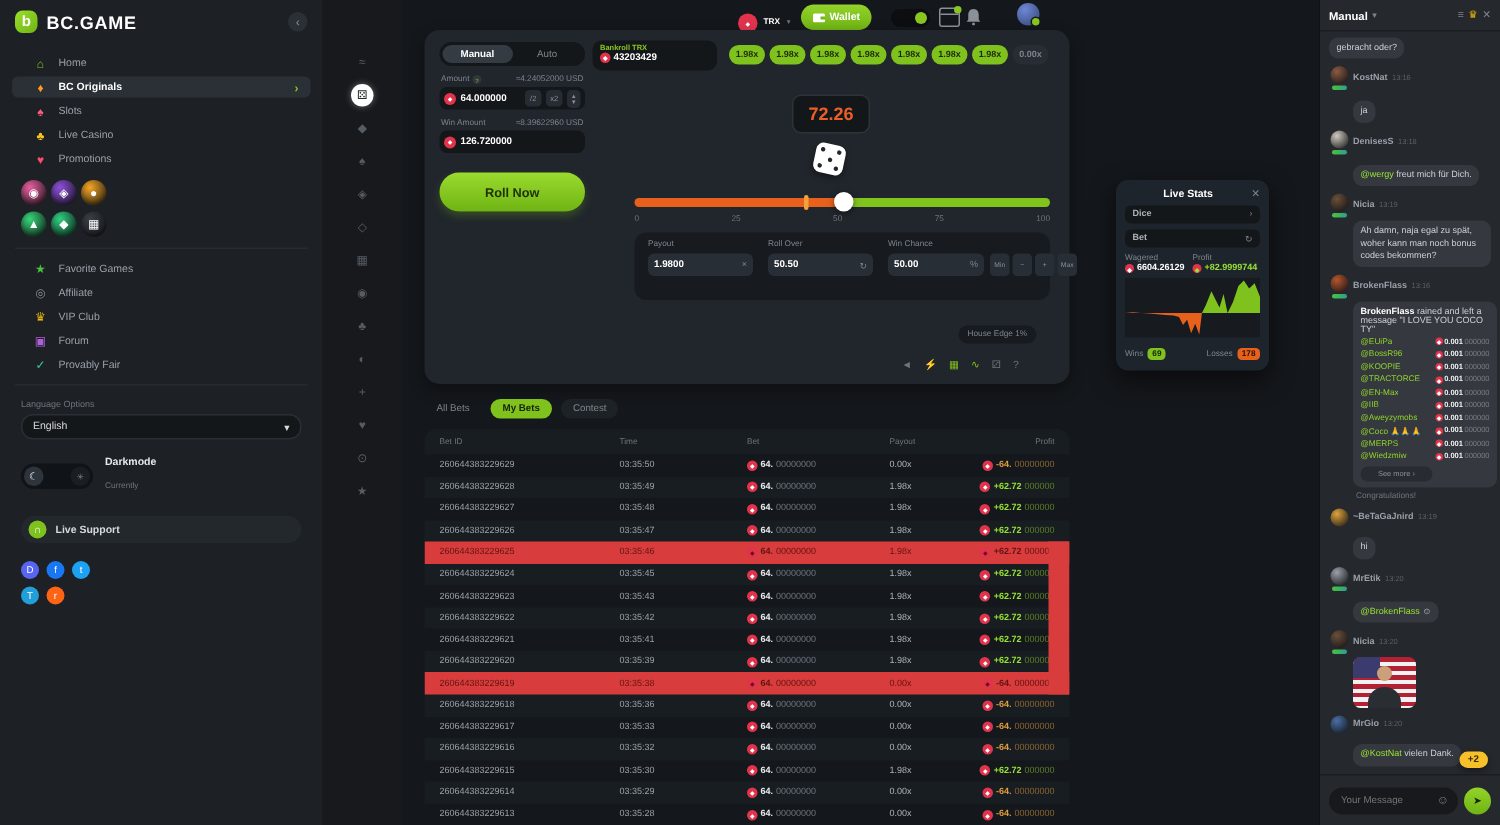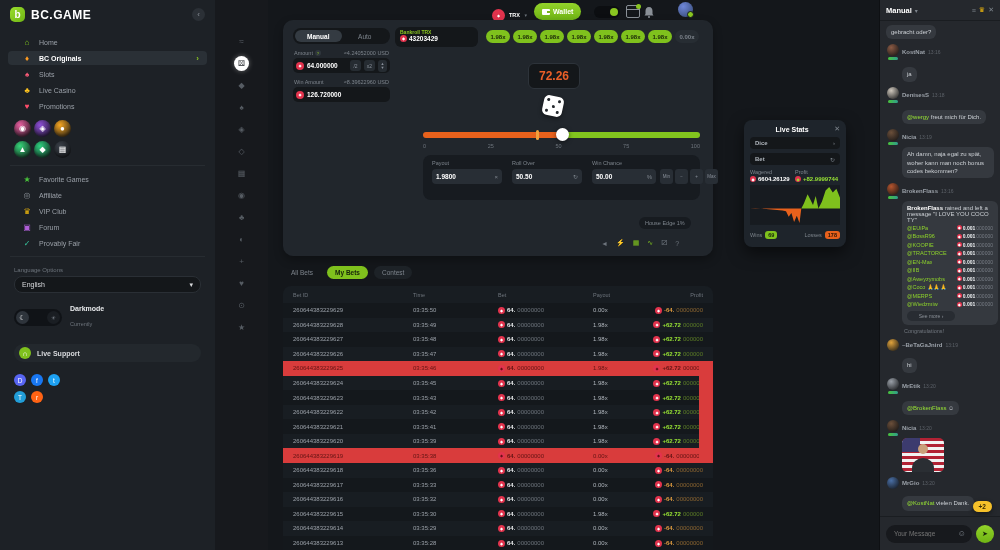--- a/index.html
+++ b/index.html
@@ -348,20 +348,21 @@
             </div>
         </div>
         <div class="lab-row">
           <span>Win Amount</span>
           <span>≈8.39622960 USD</span>
         </div>
         <div class="inp-box">
           <span class="coin"></span>
           <input readonly="" value="126.720000" style="">
         </div>
+        <div id="roll-btn">Roll Now</div>
       </div>
 
       <div id="bankroll">
         <div id="bankroll-label">Bankroll TRX</div>
         <div id="bankroll-val">
             <span class="coin"></span>
             <span>43203429</span>
           </div>
       </div>
       <div id="chips">

